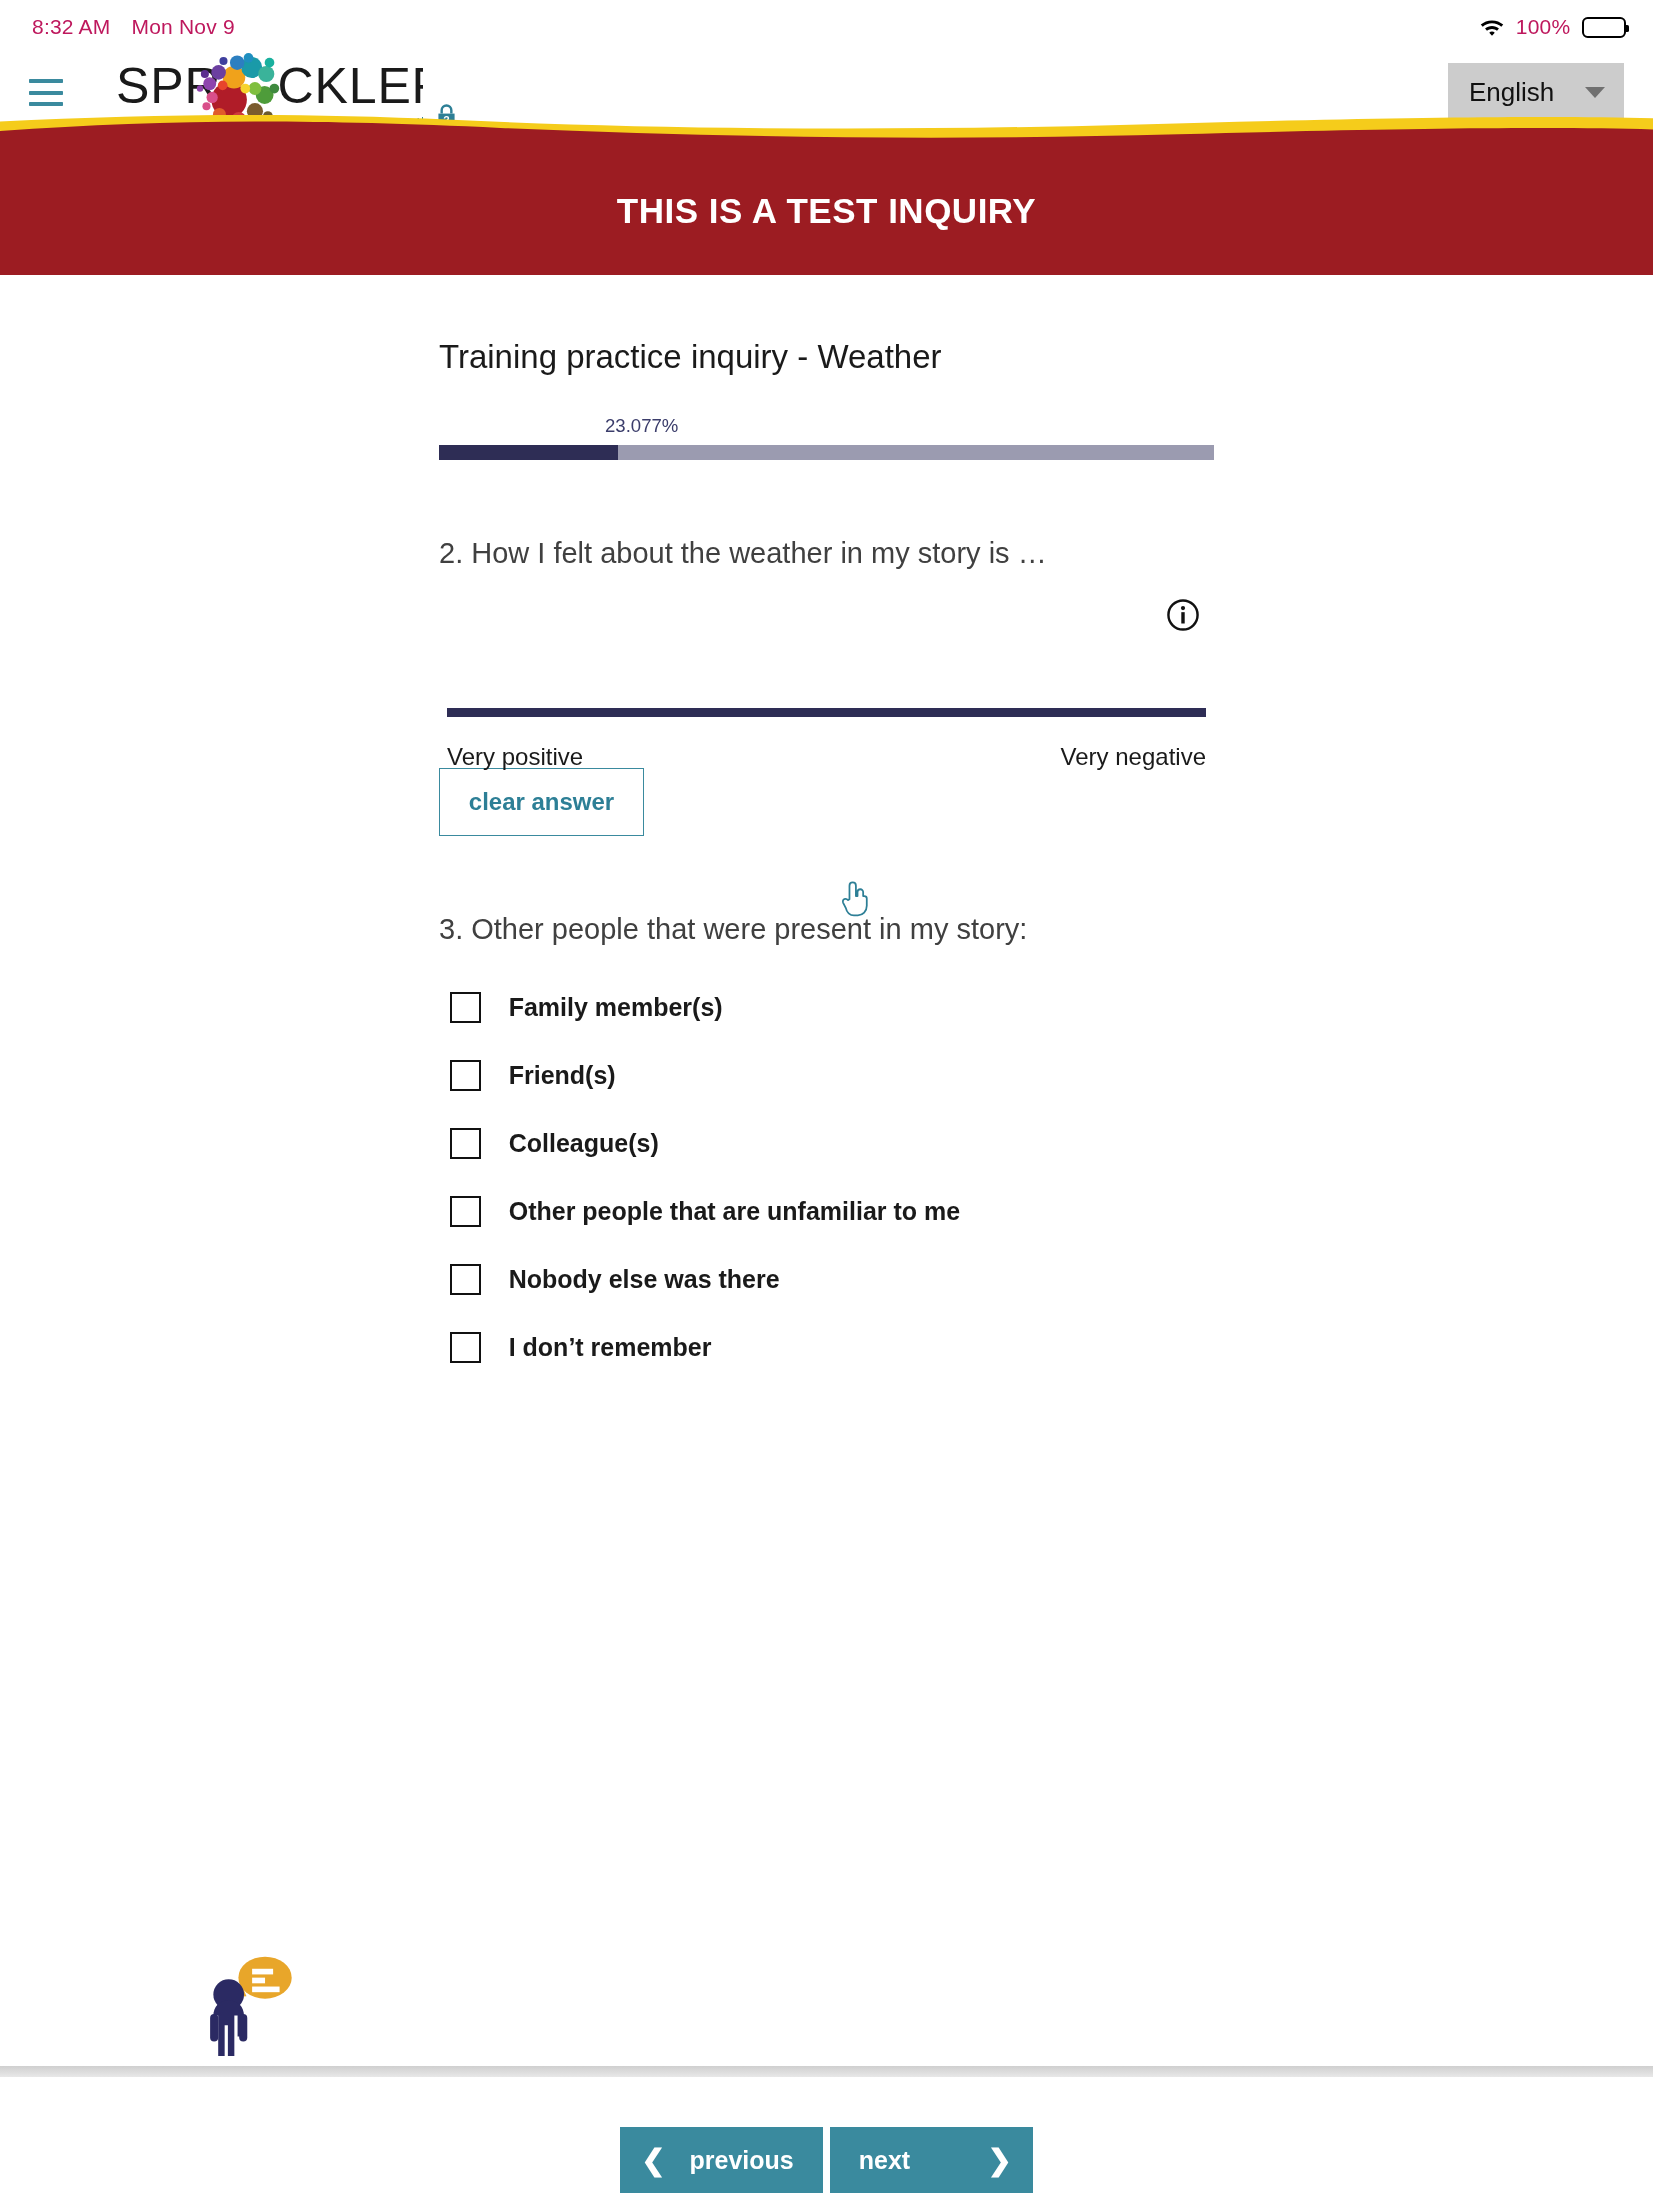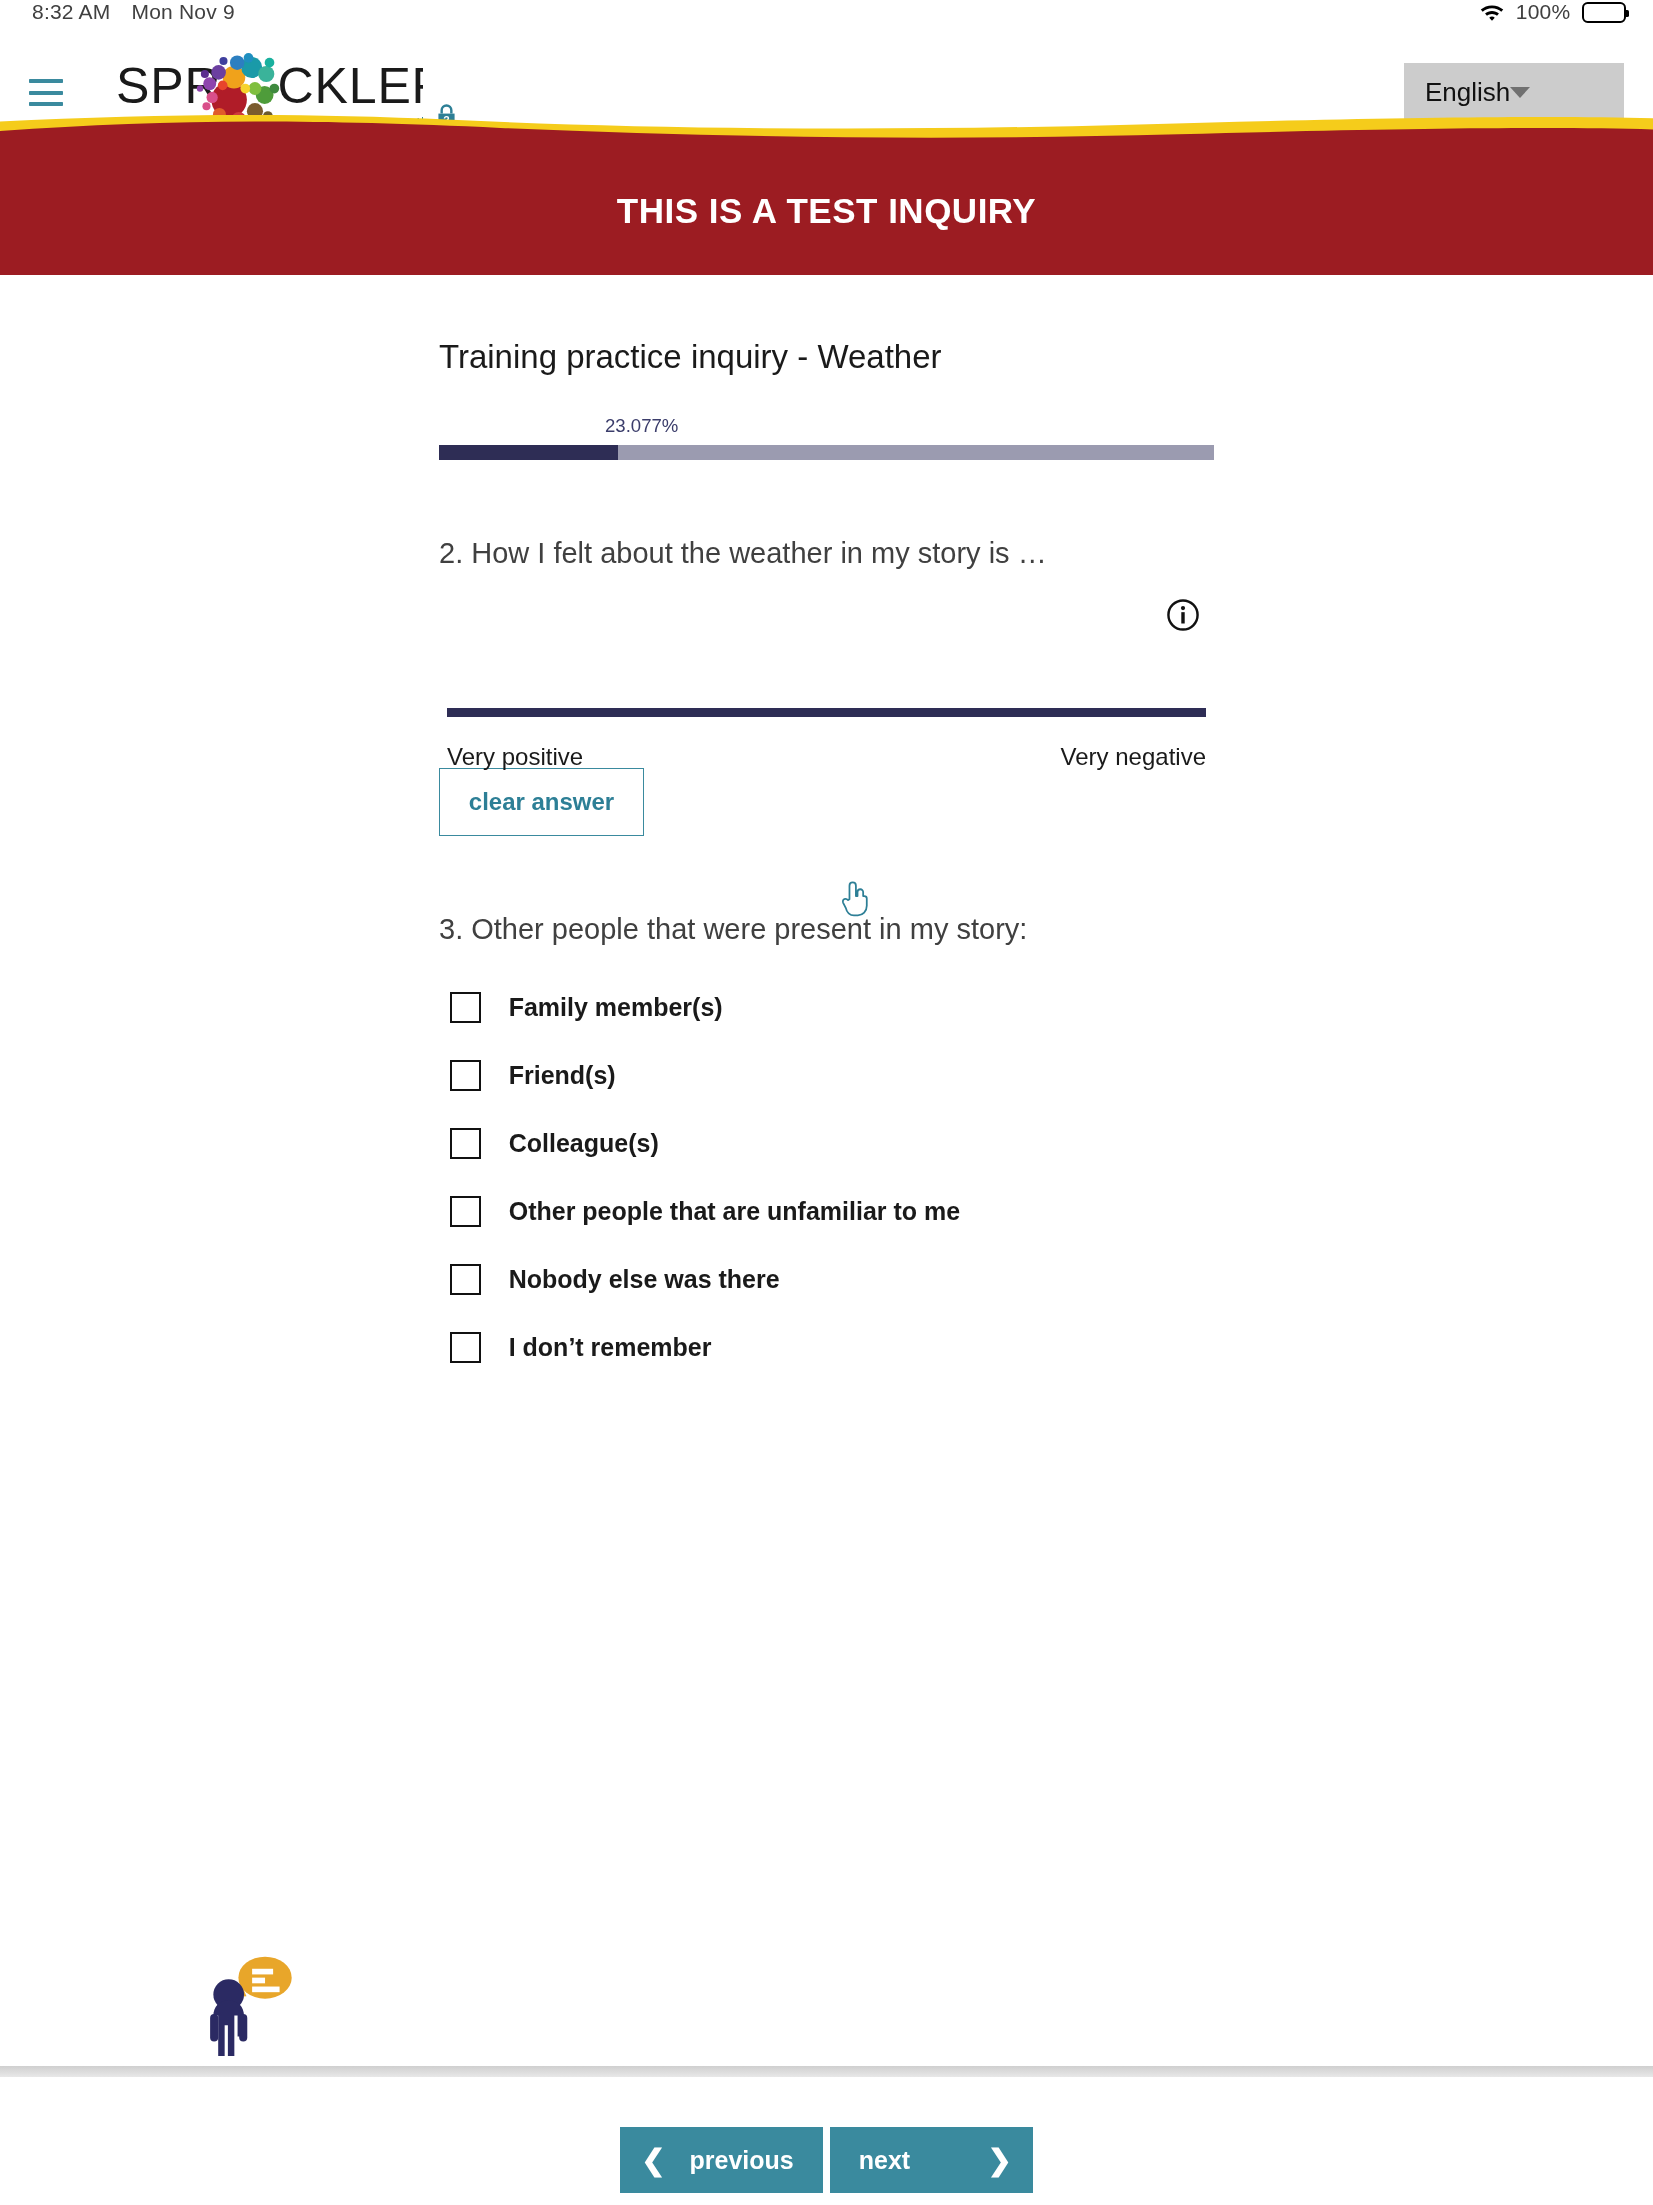--- a/index.html
+++ b/index.html
@@ -7,24 +7,24 @@
     width: 1653px; height: 2205px;
     background: #ffffff;
     font-family: "Liberation Sans", sans-serif;
     overflow: hidden;
   }
 
   
   .statusbar {
     height: 39px;
     display: flex;
-    align-items: flex-start;
+    align-items: flex-end;
     padding: 0 27.4px 0 32px;
     font-size: 21px;
-    color: #404040;
+    color: #be185d;
     letter-spacing: 0.2px;
     gap: 29px;
   }
   .sb-left { display: flex; align-items: baseline; gap: 21px; }
   .sb-spacer { flex: 1; }
   .sb-right { display: flex; align-items: center; gap: 11.3px; }
   .wifi-icon { width: 26px; height: 19.4px; position: relative; display: inline-block; }
   .wifi-icon svg { display: block; }
   .battery {
     width: 44px; height: 21px;
@@ -65,24 +65,24 @@
 
   .lock-badge {
     width: 21px; height: 26px;
     margin-left: 13px; margin-bottom: 8px;
     position: relative;
   }
 
   .header-spacer { flex: 1; }
 
   .lang-select {
-    width: 220px; height: 60px;
+    width: 176px; height: 60px;
     background: #cccccc;
     border: none;
-    display: flex; align-items: center; justify-content: flex-start;
+    display: flex; align-items: center; justify-content: space-between;
     padding: 0 19.4px 0 21px;
     font-size: 26px;
     color: #111;
     cursor: pointer;
   }
   .caret {
     width: 0; height: 0;
     border-left: 10.5px solid transparent;
     border-right: 10.5px solid transparent;
     border-top: 11.3px solid #707070;

